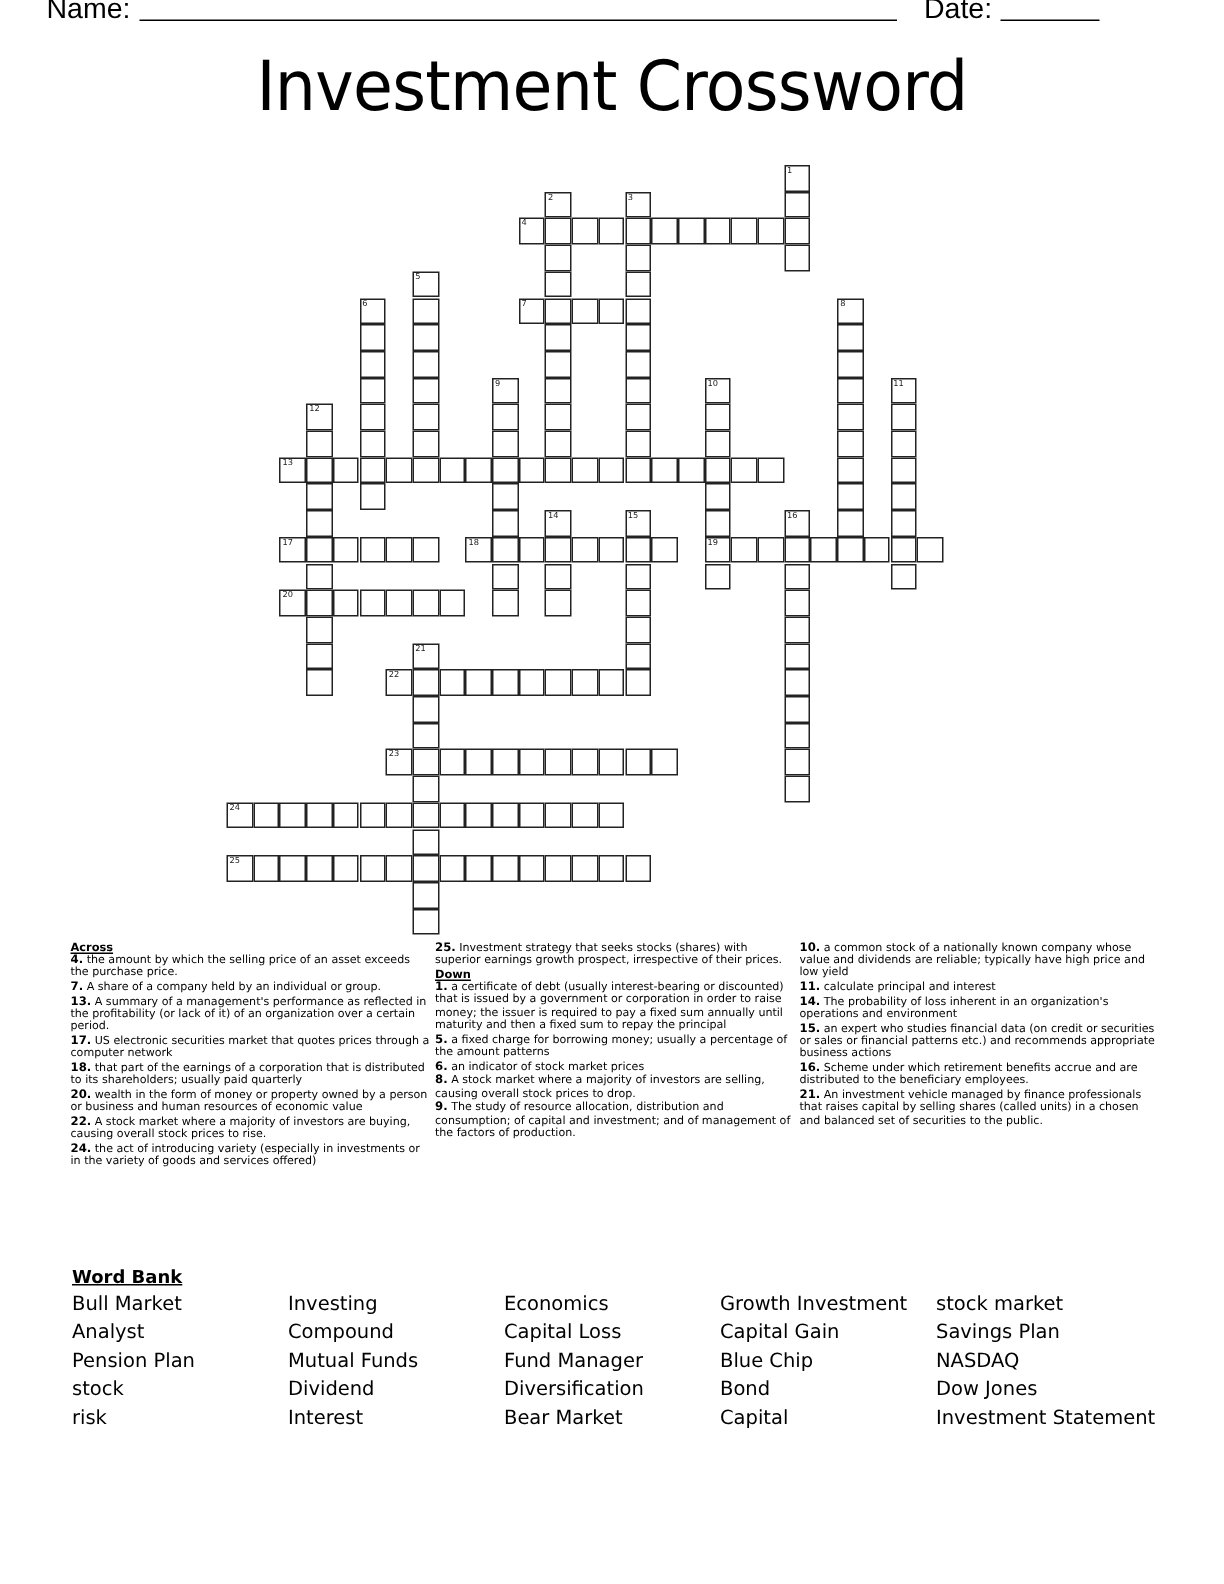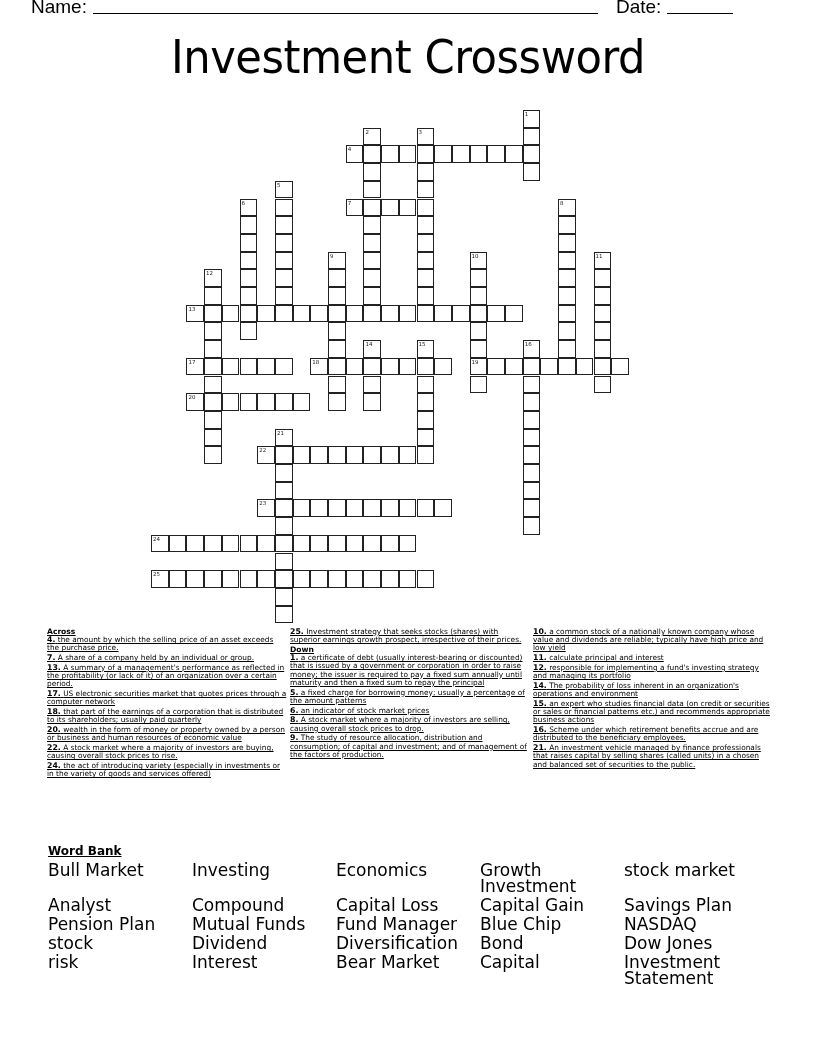--- a/index.html
+++ b/index.html
@@ -4,29 +4,29 @@
 <style>
   html, body { margin: 0; padding: 0; background: #ffffff; }
   body { width: 816px; height: 1056px; position: relative; overflow: hidden; font-family: "DejaVu Sans", sans-serif; color: #000; }
   .header-line { position: absolute; top: -4px; left: 31px; width: 760px; font-family: "Liberation Sans", sans-serif; font-size: 19px; display: flex; }
   .header-line .name-blank { width: 505px; border-bottom: 1.3px solid #000; margin: 0 18px 5px 6px; height: 17px; }
   .header-line .date-blank { width: 66px; border-bottom: 1.3px solid #000; margin: 0 0 5px 6px; height: 17px; }
   .title { position: absolute; top: 30px; left: 0; width: 816px; text-align: center; font-family: "DejaVu Sans", sans-serif; font-size: 46px; letter-spacing: -0.5px; transform: scaleX(0.94); }
   .grid { position: absolute; left: 0; top: 0; width: 816px; height: 630px; }
   .cell { position: absolute; width: 17.7px; height: 17.7px; box-sizing: border-box; border: 1px solid #222; background: #fff; }
   .cell .num { position: absolute; top: 0px; left: 1px; font-size: 5.5px; line-height: 6px; color: #222; font-family: "DejaVu Sans", sans-serif; }
-  .clues { position: absolute; top: 628px; font-size: 7.4px; line-height: 8.2px; text-decoration: underline; }
+  .clues { position: absolute; top: 628px; font-size: 7.4px; line-height: 8.2px; }
   .clues .head { font-weight: bold; text-decoration: underline; font-size: 7.6px; }
   .clues .clue { margin-bottom: 1.6px; }
   .clues .clue b { font-size: 7.8px; }
   .col1 { left: 47px; width: 240px; }
   .col2 { left: 290px; width: 240px; }
   .col3 { left: 533px; width: 240px; }
   .wordbank-title { position: absolute; left: 48px; top: 844px; font-size: 12px; font-weight: bold; text-decoration: underline; }
-  .wordbank { position: absolute; left: 48px; top: 862px; display: grid; grid-template-columns: 144px 144px 144px 144px 160px; row-gap: 3px; font-size: 17px; line-height: 16px; }
+  .wordbank { position: absolute; left: 48px; top: 862px; display: grid; grid-template-columns: 144px 144px 144px 144px 160px; row-gap: 3px; font-size: 13px; line-height: 16px; }
 </style>
 </head>
 <body>
 
 <div class="header-line">
   <span>Name:</span>
   <span class="name-blank"></span>
   <span>Date:</span>
   <span class="date-blank"></span>
 </div>
@@ -314,21 +314,20 @@
     <div class="head">Down</div>
     <div class="clue"><b>1.</b> <span>a certificate of debt (usually interest-bearing or discounted) that is issued by a government or corporation in order to raise money; the issuer is required to pay a fixed sum annually until maturity and then a fixed sum to repay the principal</span></div>
     <div class="clue"><b>5.</b> <span>a fixed charge for borrowing money; usually a percentage of the amount patterns</span></div>
     <div class="clue"><b>6.</b> <span>an indicator of stock market prices</span></div>
     <div class="clue"><b>8.</b> <span>A stock market where a majority of investors are selling, causing overall stock prices to drop.</span></div>
     <div class="clue"><b>9.</b> <span>The study of resource allocation, distribution and consumption; of capital and investment; and of management of the factors of production.</span></div>
   </div>
 <div class="clues col3" id="clues-col3">
     <div class="clue"><b>10.</b> <span>a common stock of a nationally known company whose value and dividends are reliable; typically have high price and low yield</span></div>
     <div class="clue"><b>11.</b> <span>calculate principal and interest</span></div>
-    <div class="clue"><b>12.</b> <span>responsible for implementing a fund's investing strategy and managing its portfolio</span></div>
     <div class="clue"><b>14.</b> <span>The probability of loss inherent in an organization's operations and environment</span></div>
     <div class="clue"><b>15.</b> <span>an expert who studies financial data (on credit or securities or sales or financial patterns etc.) and recommends appropriate business actions</span></div>
     <div class="clue"><b>16.</b> <span>Scheme under which retirement benefits accrue and are distributed to the beneficiary employees.</span></div>
     <div class="clue"><b>21.</b> <span>An investment vehicle managed by finance professionals that raises capital by selling shares (called units) in a chosen and balanced set of securities to the public.</span></div>
   </div>
 
 <div class="wordbank-title">Word Bank</div>
 <div class="wordbank" id="wordbank">
     <div>Bull Market</div>
     <div>Investing</div>

